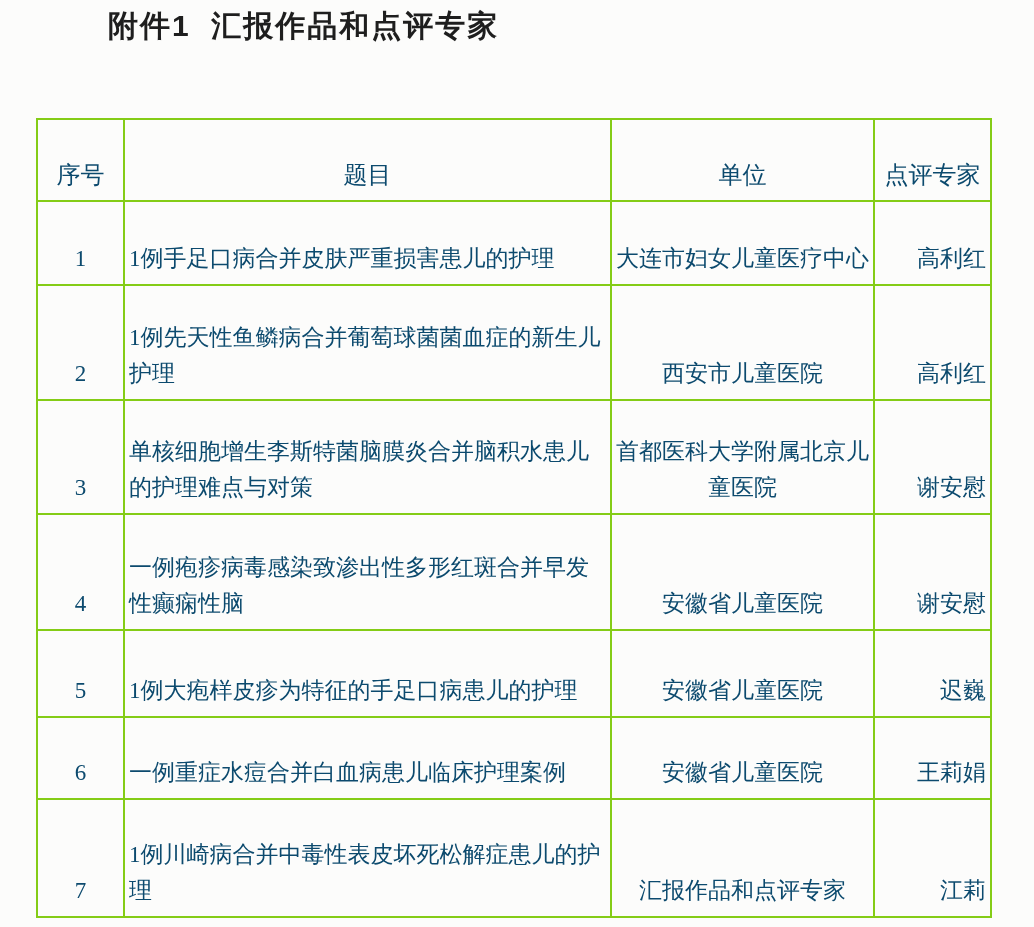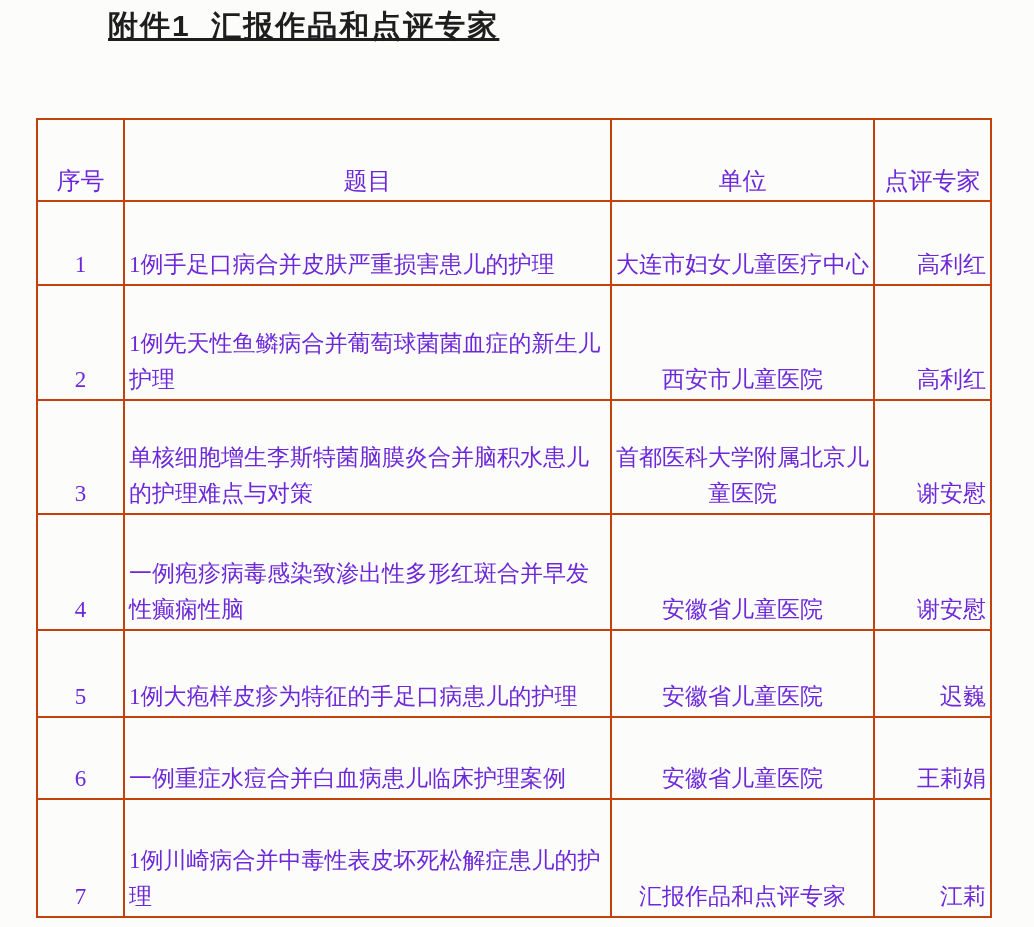--- a/index.html
+++ b/index.html
@@ -20,39 +20,38 @@
     position: absolute;
     left: 108px;
     top: 6px;
     margin: 0;
     font-size: 30px;
     font-weight: 600;
     letter-spacing: 2px;
     color: #1e1e1e;
     white-space: pre;
     font-family: "Liberation Sans", "DejaVu Sans", sans-serif;
-    text-decoration: underline;
   }
   table.report-table {
     position: absolute;
     left: 36px;
     top: 118px;
     width: 954px;
     border-collapse: collapse;
     table-layout: fixed;
   }
   .report-table th,
   .report-table td {
-    border: 2px solid #c2410c;
+    border: 2px solid #84cc16;
     vertical-align: bottom;
     font-size: 23px;
     font-weight: normal;
-    color: #6d28d9;
+    color: #0c4a6e;
     line-height: 36px;
-    padding: 0 4px 1px 4px;
+    padding: 0 4px 7px 4px;
     overflow: hidden;
     word-break: break-all;
   }
   .report-table thead tr { height: 82px; }
   .report-table tbody tr:nth-child(1) { height: 84px; }
   .report-table tbody tr:nth-child(2) { height: 115px; }
   .report-table tbody tr:nth-child(3) { height: 114px; }
   .report-table tbody tr:nth-child(4) { height: 116px; }
   .report-table tbody tr:nth-child(5) { height: 87px; }
   .report-table tbody tr:nth-child(6) { height: 82px; }

